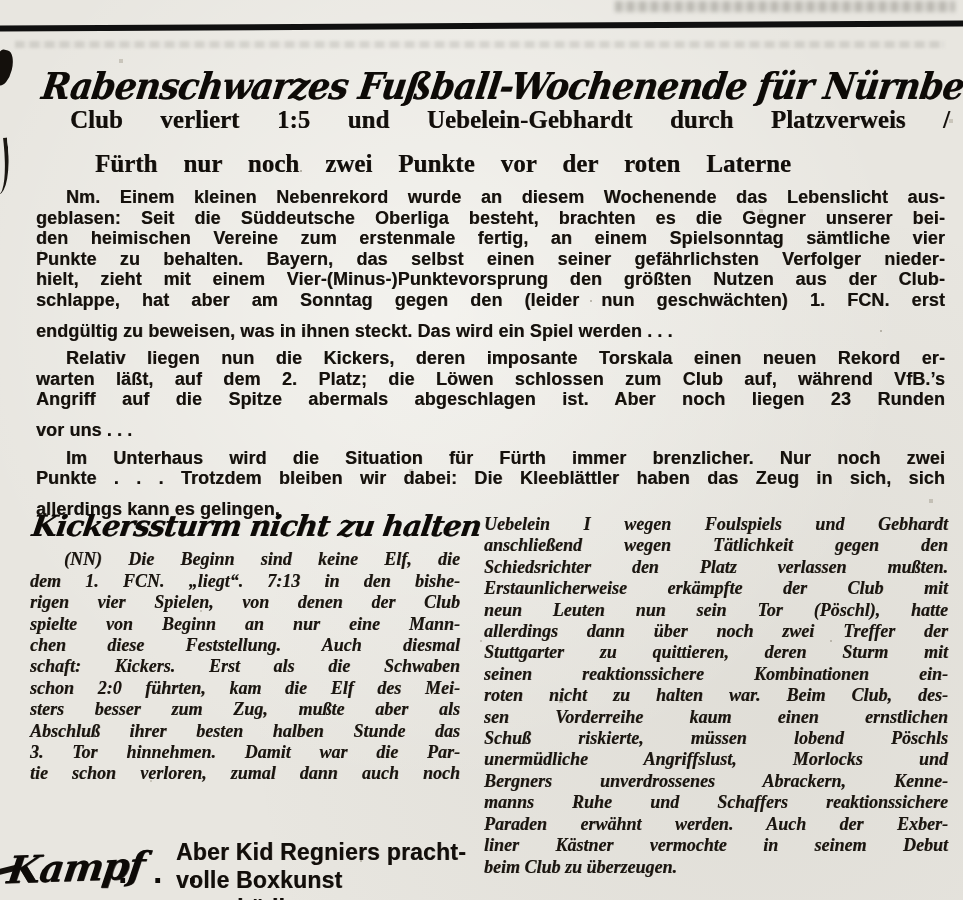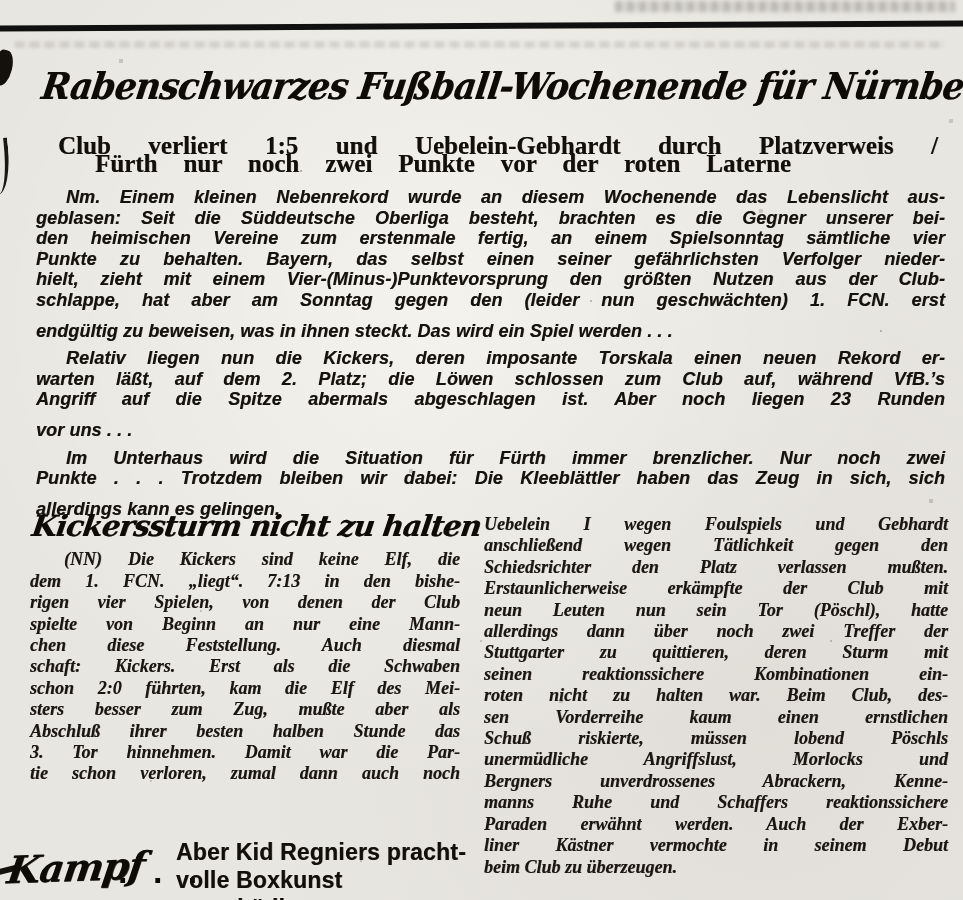--- a/index.html
+++ b/index.html
@@ -50,26 +50,26 @@
     transform:skewX(-8deg); letter-spacing:-1px; color:#0d0a07;
     text-shadow:0.6px 0.4px 0 rgba(13,10,7,0.75);
   }
 
   .headline { position:absolute; top:64px; left:42px; font-size:37px; white-space:nowrap;
     transform:skewX(-8deg) scaleX(0.93); transform-origin:left center; }
 
   .subhead { position:absolute; left:58px; width:880px;
     font-family:"Liberation Serif", serif; font-weight:bold; font-size:25px;
     color:#120e0a; text-shadow:0.4px 0.3px 0 rgba(18,14,10,0.6); }
-  .subhead1 { top:132px; text-align:justify; text-align-last:justify; }
+  .subhead1 { top:106px; text-align:justify; text-align-last:justify;margin-left:12px; }
   .subhead2 { top:150px; left:95px; width:696px; text-align:justify; text-align-last:justify; }
 
   .intro { position:absolute; top:187px; left:36px; width:909px;
     font-weight:bold; font-size:18px; line-height:20.6px; letter-spacing:0.1px;
-    color:#15110c; text-shadow:0.4px 0.3px 0 rgba(21,17,12,0.55);font-style:italic; }
+    color:#15110c; text-shadow:0.4px 0.3px 0 rgba(21,17,12,0.55); }
   .para { margin:0 0 7px 0; }
   .para > div { text-align:justify; text-align-last:justify; }
   .para > div:last-child { text-align-last:left;margin-top:10px; }
   .indent-first > div:first-child { text-indent:30px; }
 
   .columns { position:absolute; top:514px; left:30px; width:918px; display:flex; gap:24px; }
   .col { font-family:"Liberation Serif", serif; font-weight:bold; font-size:18px;
     line-height:21.4px; color:#1a150f; text-shadow:0.4px 0.3px 0 rgba(26,21,15,0.5); }
   .col-left { width:430px; }
   .col-right { width:464px; }
@@ -125,21 +125,21 @@
         <div>Im Unterhaus wird die Situation für  Fürth immer brenzlicher.  Nur noch zwei</div>
         <div>Punkte . . . Trotzdem bleiben wir dabei: Die  Kleeblättler haben das Zeug in sich, sich</div>
         <div>allerdings kann es gelingen.</div>
       </div>
   </div>
 
   <div class="columns">
     <div class="col col-left">
       <div class="col-heading script">Kickerssturm nicht zu halten</div>
       <div class="lines">
-          <div>(NN) Die Kickers sind keine Elf, die</div>
+          <div>(NN) Die Beginn sind keine Elf, die</div>
           <div>dem 1. FCN. „liegt“.  7:13 in den bishe-</div>
           <div>rigen vier Spielen, von denen der Club</div>
           <div>spielte von Beginn an nur eine Mann-</div>
           <div>chen diese Feststellung.  Auch diesmal</div>
           <div>schaft: Kickers.  Erst als die Schwaben</div>
           <div>schon 2:0 führten, kam die Elf des Mei-</div>
           <div>sters besser zum Zug, mußte aber als</div>
           <div>Abschluß ihrer besten halben Stunde das</div>
           <div>3. Tor hinnehmen.  Damit war die Par-</div>
           <div>tie schon verloren, zumal dann auch noch</div>

